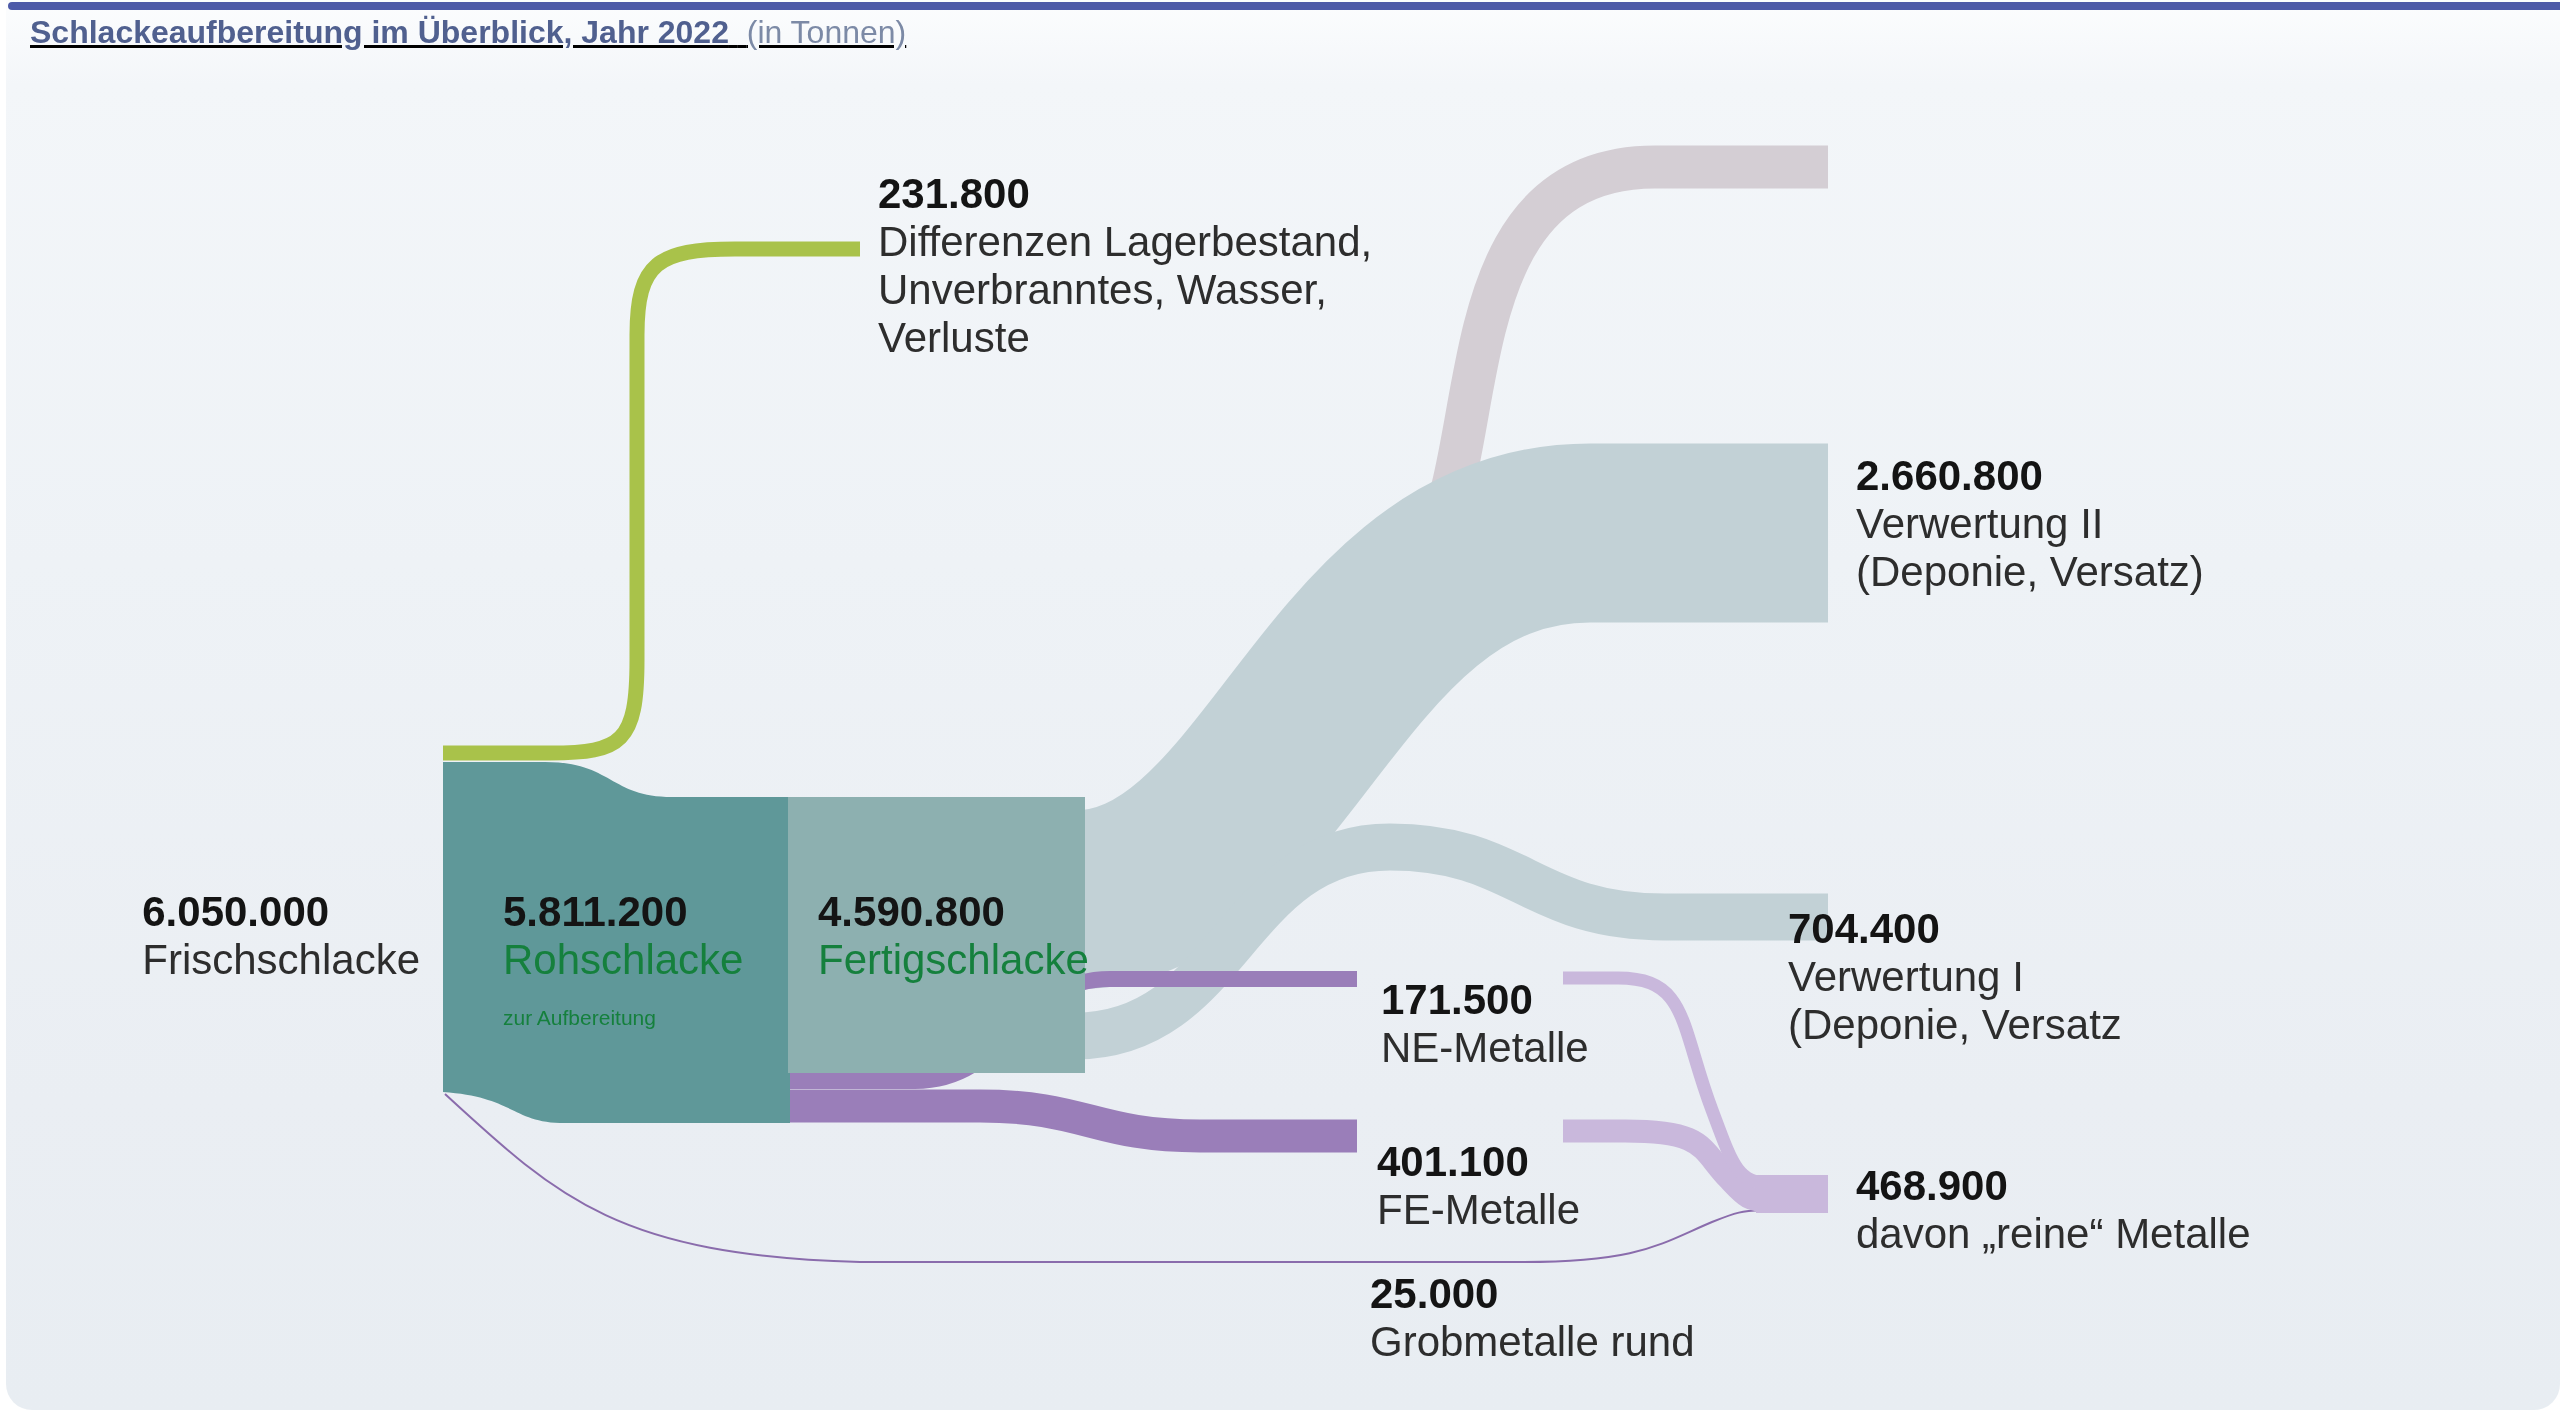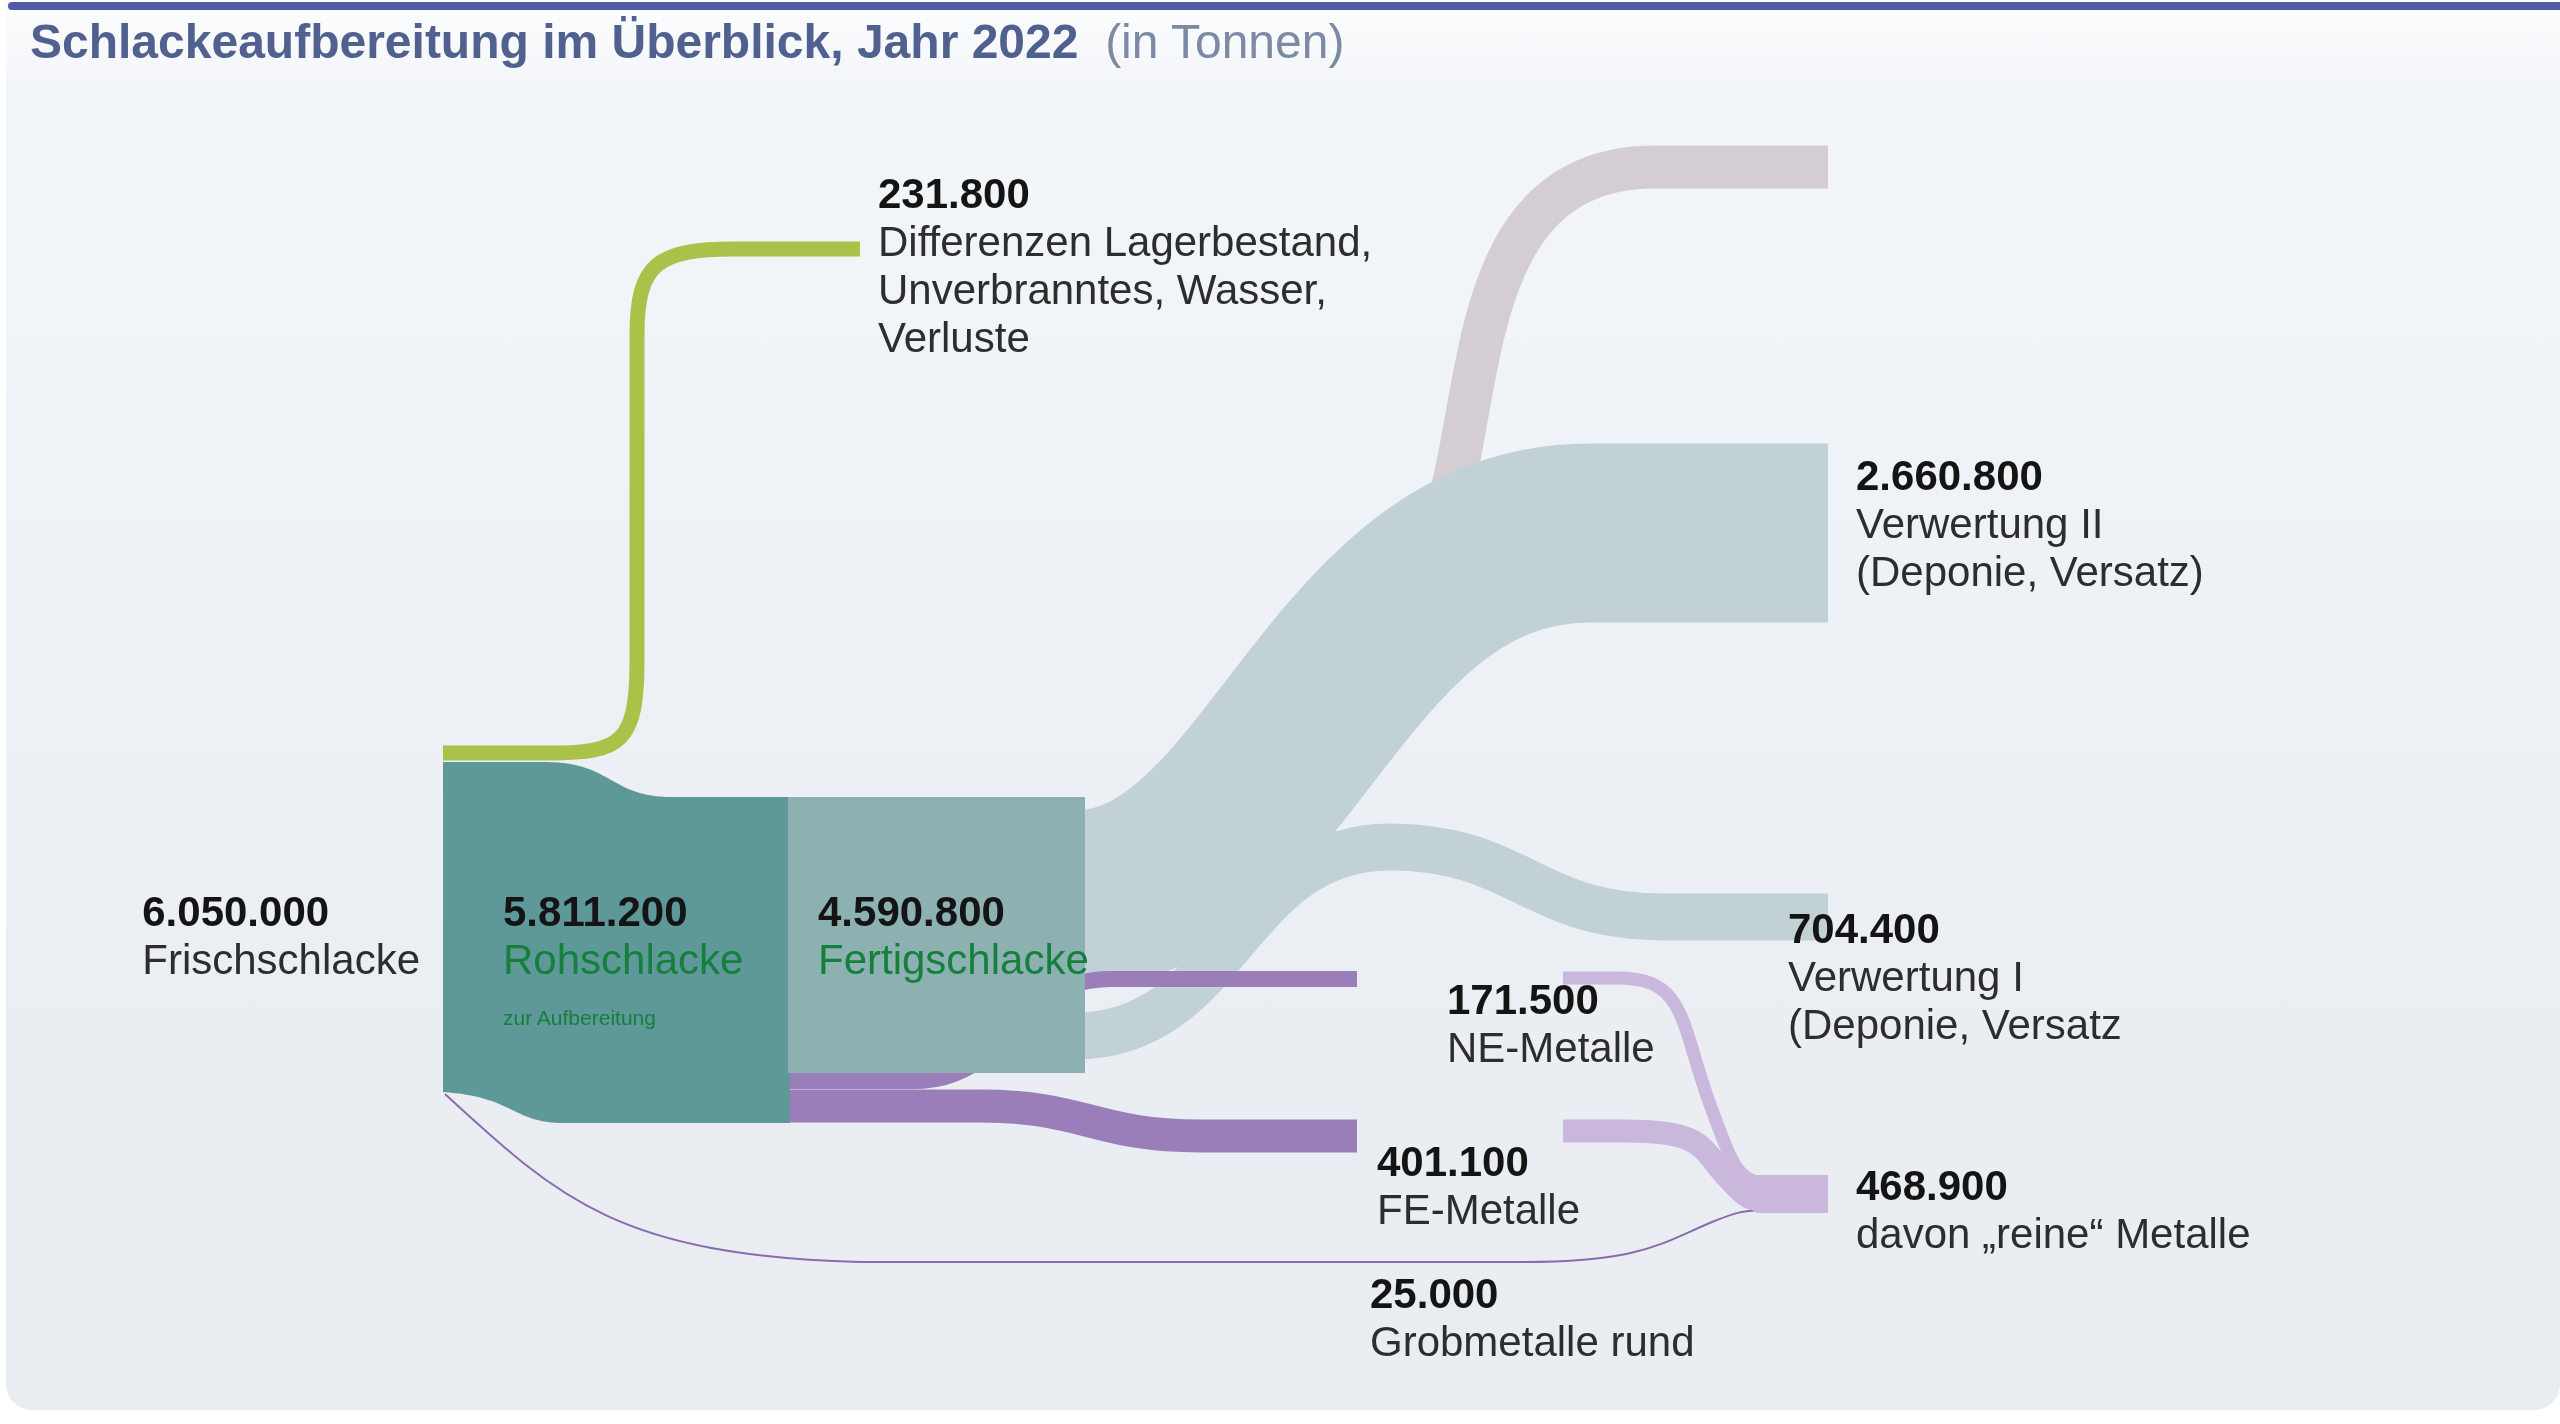--- a/index.html
+++ b/index.html
@@ -1,21 +1,21 @@
 <!DOCTYPE html>
 <html><head>
 <meta charset="utf-8">
 <style>
   html,body{margin:0;padding:0;background:#ffffff;}
   .stage{position:relative;width:2560px;height:1424px;background:#ffffff;overflow:hidden;
          font-family:"Liberation Sans", sans-serif;}
   .card{position:absolute;left:6px;top:0;right:0;height:1410px;border-radius:0 0 26px 26px;
         background:linear-gradient(180deg,#fcfdfe 0%,#f3f6f9 6%,#eef2f6 40%,#eaeef3 78%,#e8edf2 100%);}
   .topbar{position:absolute;left:8px;top:2px;right:0;height:8px;background:#4d5aa8;border-radius:4px 0 0 4px;}
-  .title{position:absolute;left:30px;top:14px;font-size:48px;white-space:nowrap;}
+  .title{position:absolute;left:30px;top:14px;font-size:32px;white-space:nowrap;text-decoration:underline;}
   .title .main{font-weight:bold;color:#50608f;}
   .title .unit{font-weight:400;color:#7c8aa6;}
   svg.sankey{position:absolute;left:0;top:0;}
   .lbl{position:absolute;white-space:nowrap;color:#1a1a1a;}
   .lbl .num{display:block;font-size:42px;font-weight:bold;line-height:48px;color:#141414;}
   .lbl .nm{display:block;font-size:42px;font-weight:400;line-height:48px;color:#2d2d2d;}
   .lbl .sub{display:block;font-size:21px;font-weight:400;line-height:40px;margin-top:14px;}
   .lbl.right{text-align:left;}
   .lbl .w{color:#15803d;}
 </style>
@@ -94,21 +94,21 @@
     <span class="num">704.400</span>
     <span class="nm">Verwertung I</span>
     <span class="nm">(Deponie, Versatz</span>
   </div>
 
   <div class="lbl" style="left:1856px;top:1162px">
     <span class="num">468.900</span>
     <span class="nm">davon „reine“ Metalle</span>
   </div>
 
-  <div class="lbl" style="left:1447px;top:976px">
+  <div class="lbl" style="left:1381px;top:976px">
     <span class="num">171.500</span>
     <span class="nm">NE-Metalle</span>
   </div>
 
   <div class="lbl" style="left:1377px;top:1138px">
     <span class="num">401.100</span>
     <span class="nm">FE-Metalle</span>
   </div>
 
   <div class="lbl" style="left:1370px;top:1270px">

